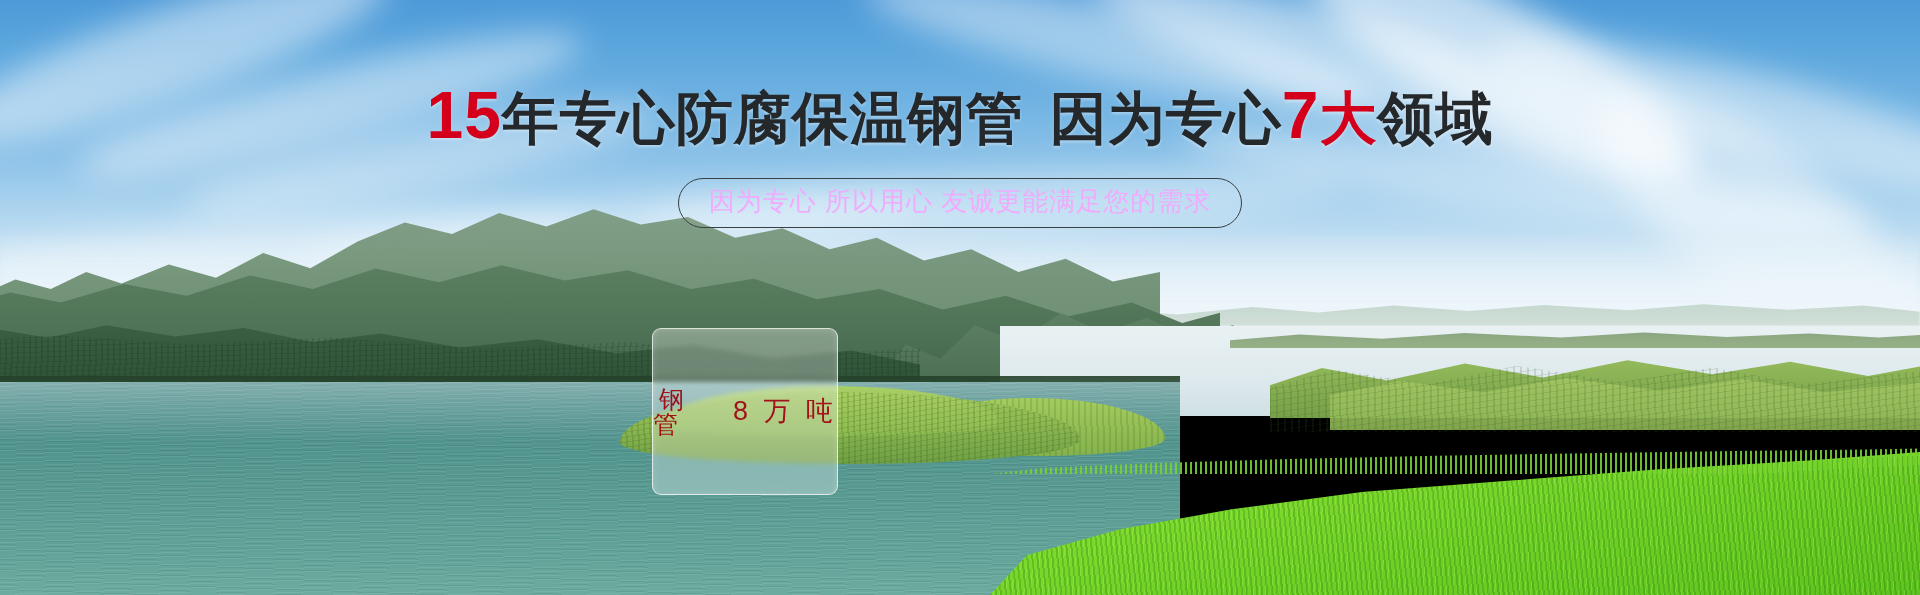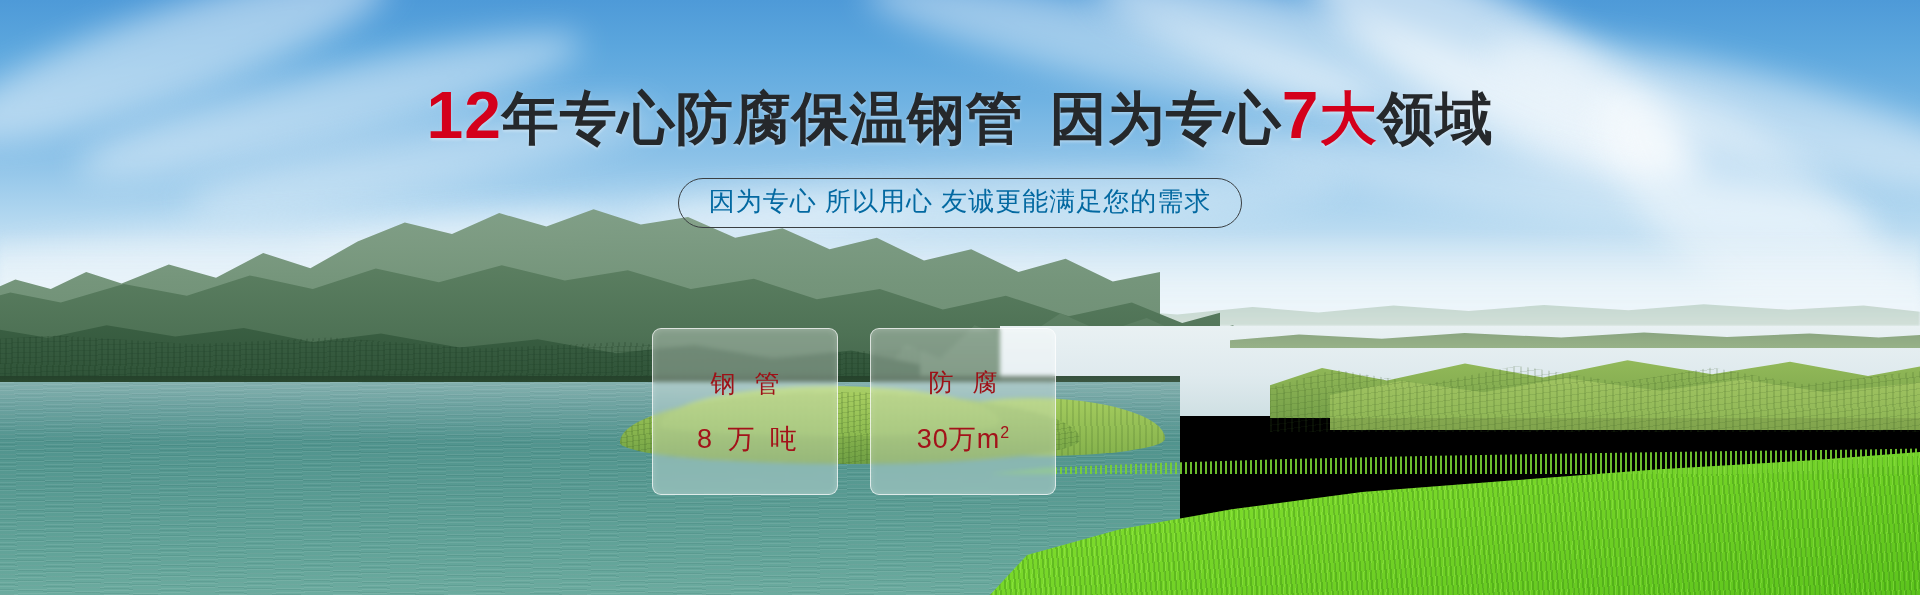--- a/index.html
+++ b/index.html
@@ -238,38 +238,38 @@
   .subtitle-wrap{
     position:absolute; left:0; right:0; top:178px;
     text-align:center; z-index:10;
   }
   .subtitle{
     display:inline-block;
     padding:8px 30px 10px;
     border:1.6px solid #3a3f42;
     border-radius:26px;
     font-size:26px;
-    color:#0369a1;
+    color:#f0abfc;
     letter-spacing:1px;
     line-height:1.15;
     background:rgba(255,255,255,.04);
   }
 
   
   .cards{
     position:absolute; left:652px; top:328px;
     display:flex; gap:32px; z-index:10;
   }
   .card{
     width:186px; height:167px;
     border:1px solid rgba(255,255,255,.72);
     border-radius:9px;
     background:rgba(255,255,255,.30);
     backdrop-filter:blur(2px);
-    display:flex; flex-direction:column;
+    display:flex; flex-direction:row;
     align-items:center; justify-content:center;
     gap:30px;
     box-shadow:0 1px 6px rgba(255,255,255,.2) inset;
   }
   .card-label{
     font-size:25px; color:#9e1016; letter-spacing:6px;
     text-indent:6px; font-weight:normal; line-height:1;
   }
   .card-value{
     font-size:27px; color:#a3121a; letter-spacing:1px; line-height:1;
@@ -324,39 +324,33 @@
     <div class="island"></div>
     <div class="island2"></div>
     <div class="island-tex"></div>
 
     <div class="grass-fg"></div>
     <div class="grass-blades"></div>
     <div class="grass-edge"></div>
   </div>
 
   <div class="headline">
-    <span class="hl-red num">12</span><span class="hl-dark">年专心防腐保温钢管</span><span class="hl-gap"></span><span class="hl-dark">因为专心</span><span class="hl-red num">7</span><span class="hl-red">大</span><span class="hl-dark">领域</span>
+    <span class="hl-red num">15</span><span class="hl-dark">年专心防腐保温钢管</span><span class="hl-gap"></span><span class="hl-dark">因为专心</span><span class="hl-red num">7</span><span class="hl-red">大</span><span class="hl-dark">领域</span>
   </div>
 
   <div class="subtitle-wrap">
     <div class="subtitle">因为专心 所以用心  友诚更能满足您的需求</div>
   </div>
 
   <div class="cards">
 
     <div class="card">
       <div class="card-label">钢 管</div>
       <div class="card-value">
         <span>8 万 吨</span>
       </div>
     </div>
 
-    <div class="card">
-      <div class="card-label">防 腐</div>
-      <div class="card-value">
-        <span>30万m</span><sup>2</sup>
-      </div>
-    </div>
 
 
   </div>
 
 </div>
 
 </body></html>

